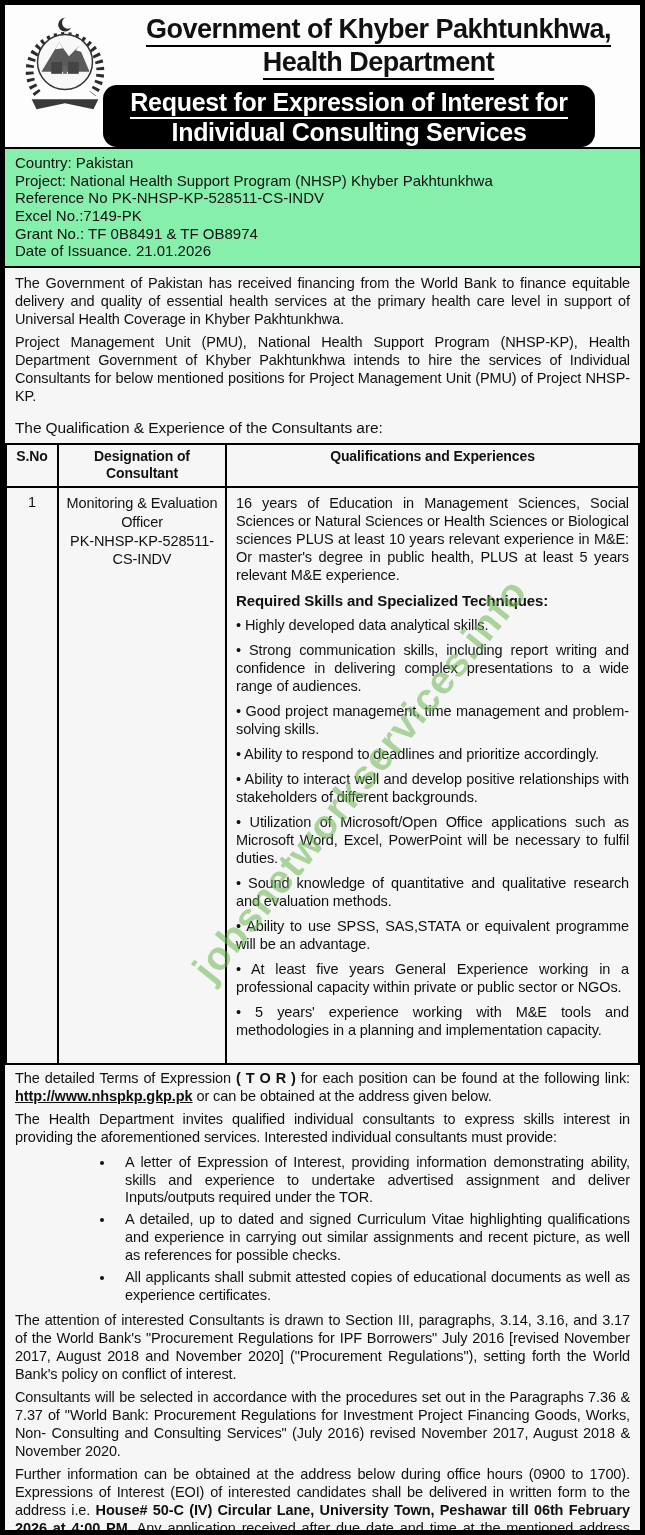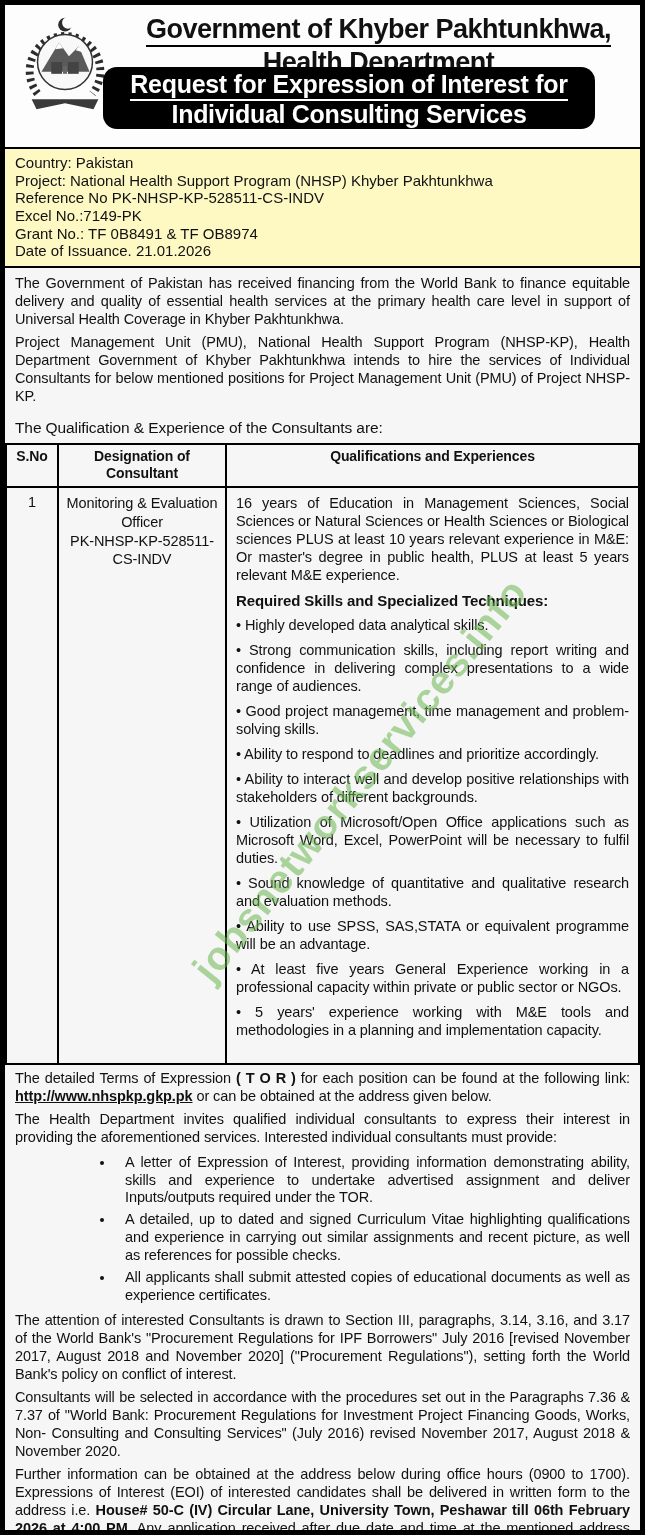--- a/index.html
+++ b/index.html
@@ -14,29 +14,29 @@
     color:#111;
     overflow:hidden;
   }
   
   .header { position:relative; background:#fdfdfd; height:142px; }
   .logo { position:absolute; left:10px; top:6px; width:100px; height:108px; }
   .titles { margin-left:112px; text-align:center; padding-top:8px; }
   .title-line { font-size:27px; font-weight:bold; line-height:1.22; letter-spacing:-0.5px; }
   .title-line span { border-bottom:2.5px solid #000; padding-bottom:1px; }
   .banner {
-    position:absolute; left:98px; top:62px; width:492px; height:62px;
+    position:absolute; left:98px; top:80px; width:492px; height:62px;
     background:#000; border-radius:14px;
     color:#fff; text-align:center; font-weight:bold; font-size:25px;
     line-height:1.18; padding-top:3px; letter-spacing:-0.3px;
   }
   .banner .u { border-bottom:2px solid #fff; padding-bottom:1px; }
   
   .infobox {
-    background:#fef9c3;
+    background:#86efac;
     border-top:2.5px solid #000; border-bottom:2.5px solid #000;
     padding:5px 10px 6px;
     font-size:15px; line-height:1.18;
   }
   
   .content { padding:2px 10px 0; font-size:14.5px; line-height:1.24; letter-spacing:-0.1px; }
   p.just { text-align:justify; margin:5px 0; }
   .bold-head { font-weight:normal; font-size:15.5px; margin:12px 0 6px; }
   table.qual { border-collapse:collapse; width:calc(100% + 20px); margin:0 -10px; }
   table.qual th, table.qual td { border:2px solid #000; vertical-align:top; }
@@ -136,21 +136,21 @@
           <p class="tbullet">Ability to use SPSS, SAS,STATA or equivalent programme will be an advantage.</p>
           <p class="tbullet">At least five years General Experience working in a professional capacity within private or public sector or NGOs.</p>
           <p class="tbullet">5 years' experience working with M&amp;E tools and methodologies in a planning and implementation capacity.</p>
         </td>
       </tr>
     </tbody>
       </table>
 
     <p class="just"><span>The detailed Terms of Expression </span><b>( T O R )</b><span> for each position can be found at the following link: </span><b class="inlink">http://www.nhspkp.gkp.pk</b><span> or can be obtained at the address given below.</span></p>
 
-    <p class="just">The Health Department invites qualified individual consultants to express their interest in providing the aforementioned services. Interested individual consultants must provide:</p>
+    <p class="just">The Health Department invites qualified individual consultants to express skills interest in providing the aforementioned services. Interested individual consultants must provide:</p>
 
     <ul class="reqs">
       <li>A letter of Expression of Interest, providing information demonstrating ability, skills and experience to undertake advertised assignment and deliver Inputs/outputs required under the TOR.</li>
       <li>A detailed, up to dated and signed Curriculum Vitae highlighting qualifications and experience in carrying out similar assignments and recent picture, as well as references for possible checks.</li>
       <li>All applicants shall submit attested copies of educational documents as well as experience certificates.</li>
     </ul>
 
     <p class="just">The attention of interested Consultants is drawn to Section III, paragraphs, 3.14, 3.16, and 3.17 of the World Bank's "Procurement Regulations for IPF Borrowers" July 2016 [revised November 2017, August 2018 and November 2020] ("Procurement Regulations"), setting forth the World Bank's policy on conflict of interest.</p>
     <p class="just">Consultants will be selected in accordance with the procedures set out in the Paragraphs 7.36 &amp; 7.37 of "World Bank: Procurement Regulations for Investment Project Financing Goods, Works, Non- Consulting and Consulting Services" (July 2016) revised November 2017, August 2018 &amp; November 2020.</p>
     <p class="just"><span>Further information can be obtained at the address below during office hours (0900 to 1700). Expressions of Interest (EOI) of interested candidates shall be delivered in written form to the address i.e. </span><b>House# 50-C (IV) Circular Lane, University Town, Peshawar till 06th February 2026 at 4:00 PM.</b><span> Any application received after due date and time at the mentioned address shall not be entertained.</span></p>

